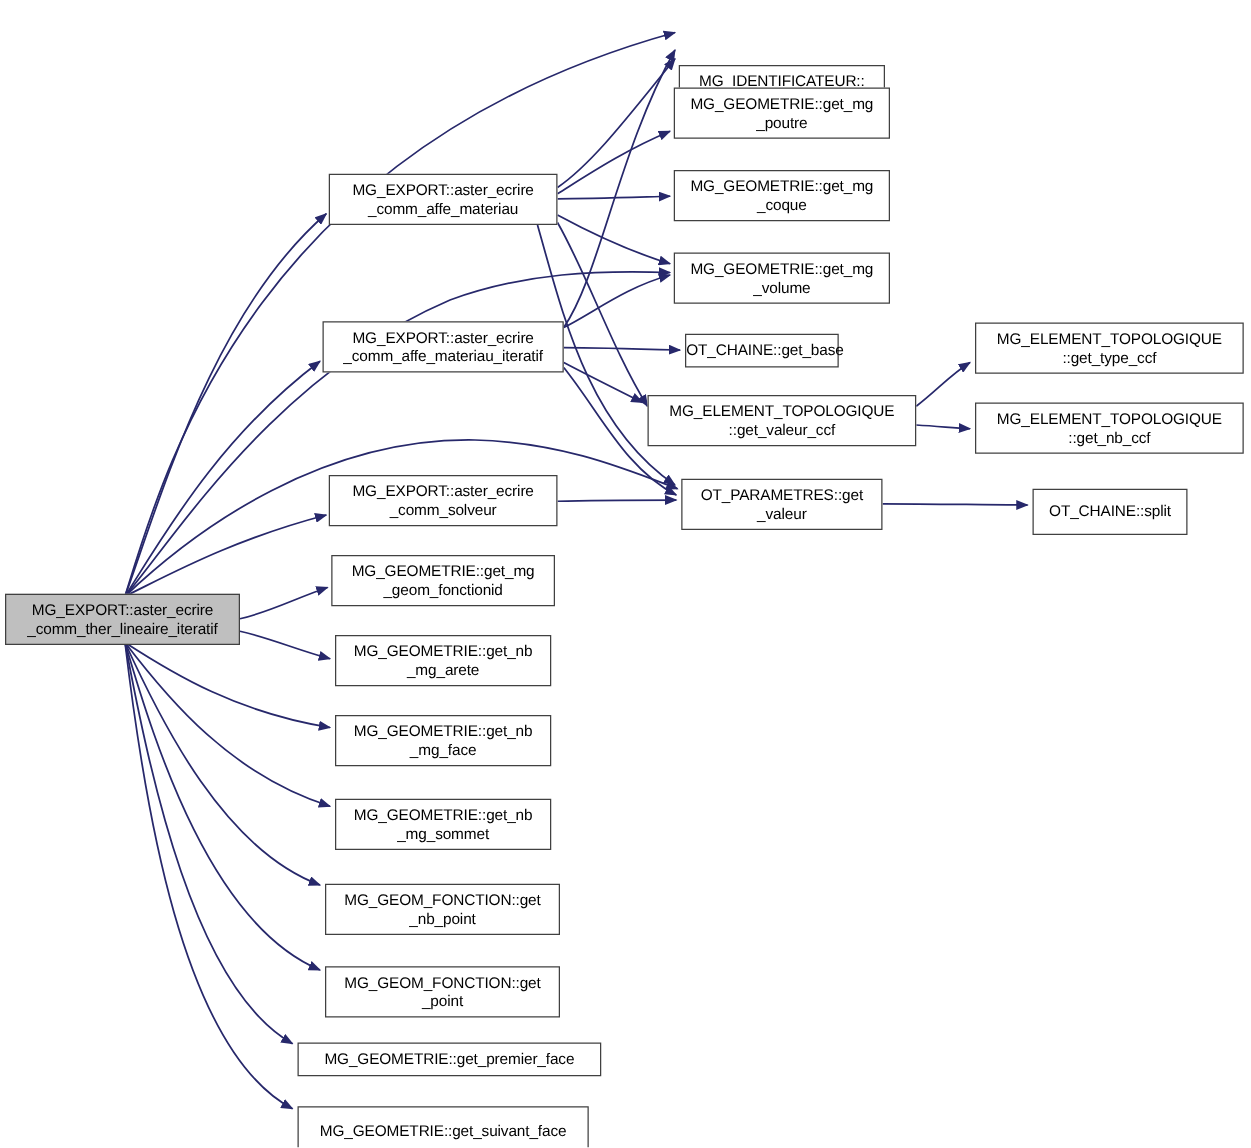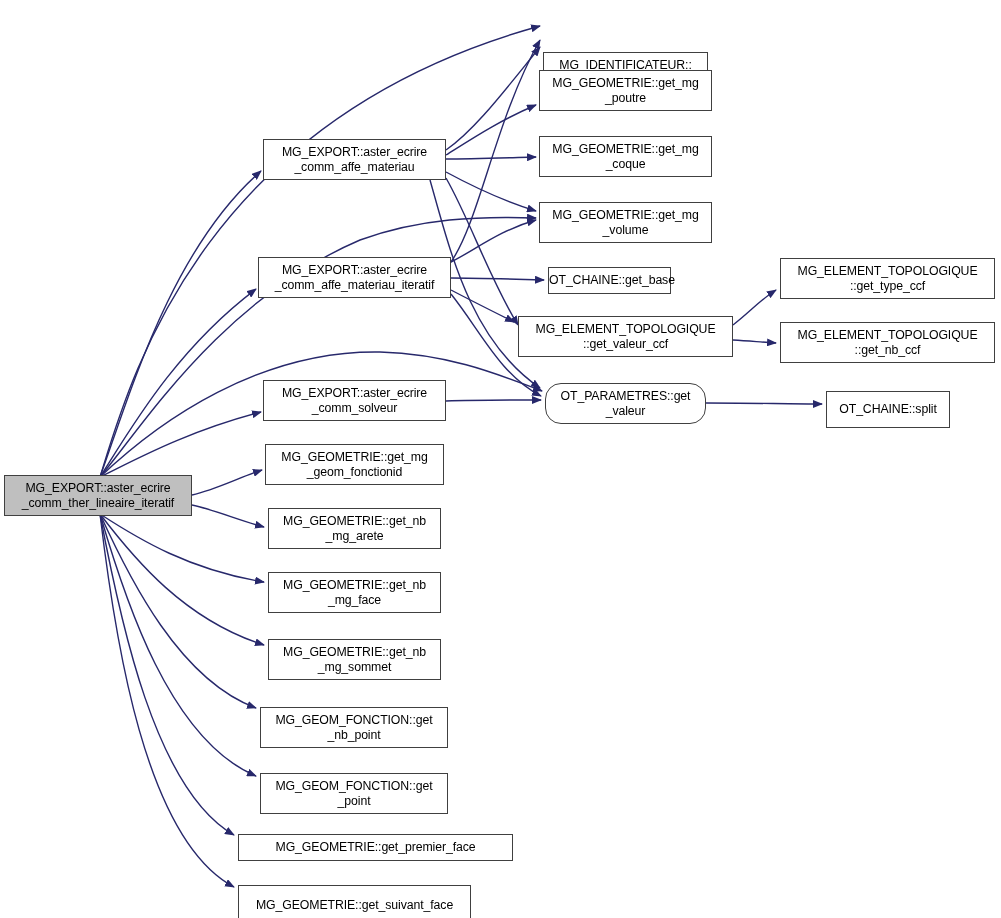--- a/index.html
+++ b/index.html
@@ -104,34 +104,34 @@
       <div class="node" style="left: 268px; top: 508px; width: 173px; height: 41px;"><span>MG_GEOMETRIE::get_nb
 _mg_arete</span></div>
       <div class="node" style="left: 268px; top: 572px; width: 173px; height: 41px;"><span>MG_GEOMETRIE::get_nb
 _mg_face</span></div>
       <div class="node" style="left: 268px; top: 639px; width: 173px; height: 41px;"><span>MG_GEOMETRIE::get_nb
 _mg_sommet</span></div>
       <div class="node" style="left: 260px; top: 707px; width: 188px; height: 41px;"><span>MG_GEOM_FONCTION::get
 _nb_point</span></div>
       <div class="node" style="left: 260px; top: 773px; width: 188px; height: 41px;"><span>MG_GEOM_FONCTION::get
 _point</span></div>
-      <div class="node" style="left: 238px; top: 834px; width: 275px; height: 27px;"><span>MG_GEOMETRIE::get_premier_face</span></div>
+      <div class="node" style="left: 238px; top: 834px; width: 243px; height: 27px;"><span>MG_GEOMETRIE::get_premier_face</span></div>
       <div class="node" style="left: 238px; top: 885px; width: 233px; height: 40px;"><span>MG_GEOMETRIE::get_suivant_face</span></div>
       <div class="node" style="left: 543px; top: 5px; width: 165px; height: 41px; margin-top: 47px;"><span>MG_IDENTIFICATEUR::
 get_id</span></div>
       <div class="node" style="left: 539px; top: 70px; width: 173px; height: 41px;"><span>MG_GEOMETRIE::get_mg
 _poutre</span></div>
       <div class="node" style="left: 539px; top: 136px; width: 173px; height: 41px;"><span>MG_GEOMETRIE::get_mg
 _coque</span></div>
       <div class="node" style="left: 539px; top: 202px; width: 173px; height: 41px;"><span>MG_GEOMETRIE::get_mg
 _volume</span></div>
       <div class="node" style="left: 548px; top: 267px; width: 123px; height: 27px;"><span>OT_CHAINE::get_base</span></div>
       <div class="node" style="left: 518px; top: 316px; width: 215px; height: 41px;"><span>MG_ELEMENT_TOPOLOGIQUE
 ::get_valeur_ccf</span></div>
-      <div class="node" style="left: 545px; top: 383px; width: 161px; height: 41px; border-radius: 16px;"><span>OT_PARAMETRES::get
+      <div class="node" style="left: 545px; top: 383px; width: 161px; height: 41px;"><span>OT_PARAMETRES::get
 _valeur</span></div>
       <div class="node" style="left: 780px; top: 258px; width: 215px; height: 41px;"><span>MG_ELEMENT_TOPOLOGIQUE
 ::get_type_ccf</span></div>
       <div class="node" style="left: 780px; top: 322px; width: 215px; height: 41px;"><span>MG_ELEMENT_TOPOLOGIQUE
 ::get_nb_ccf</span></div>
       <div class="node" style="left: 826px; top: 391px; width: 124px; height: 37px;"><span>OT_CHAINE::split</span></div>
     </div>
 </div>
 
 </body></html>

